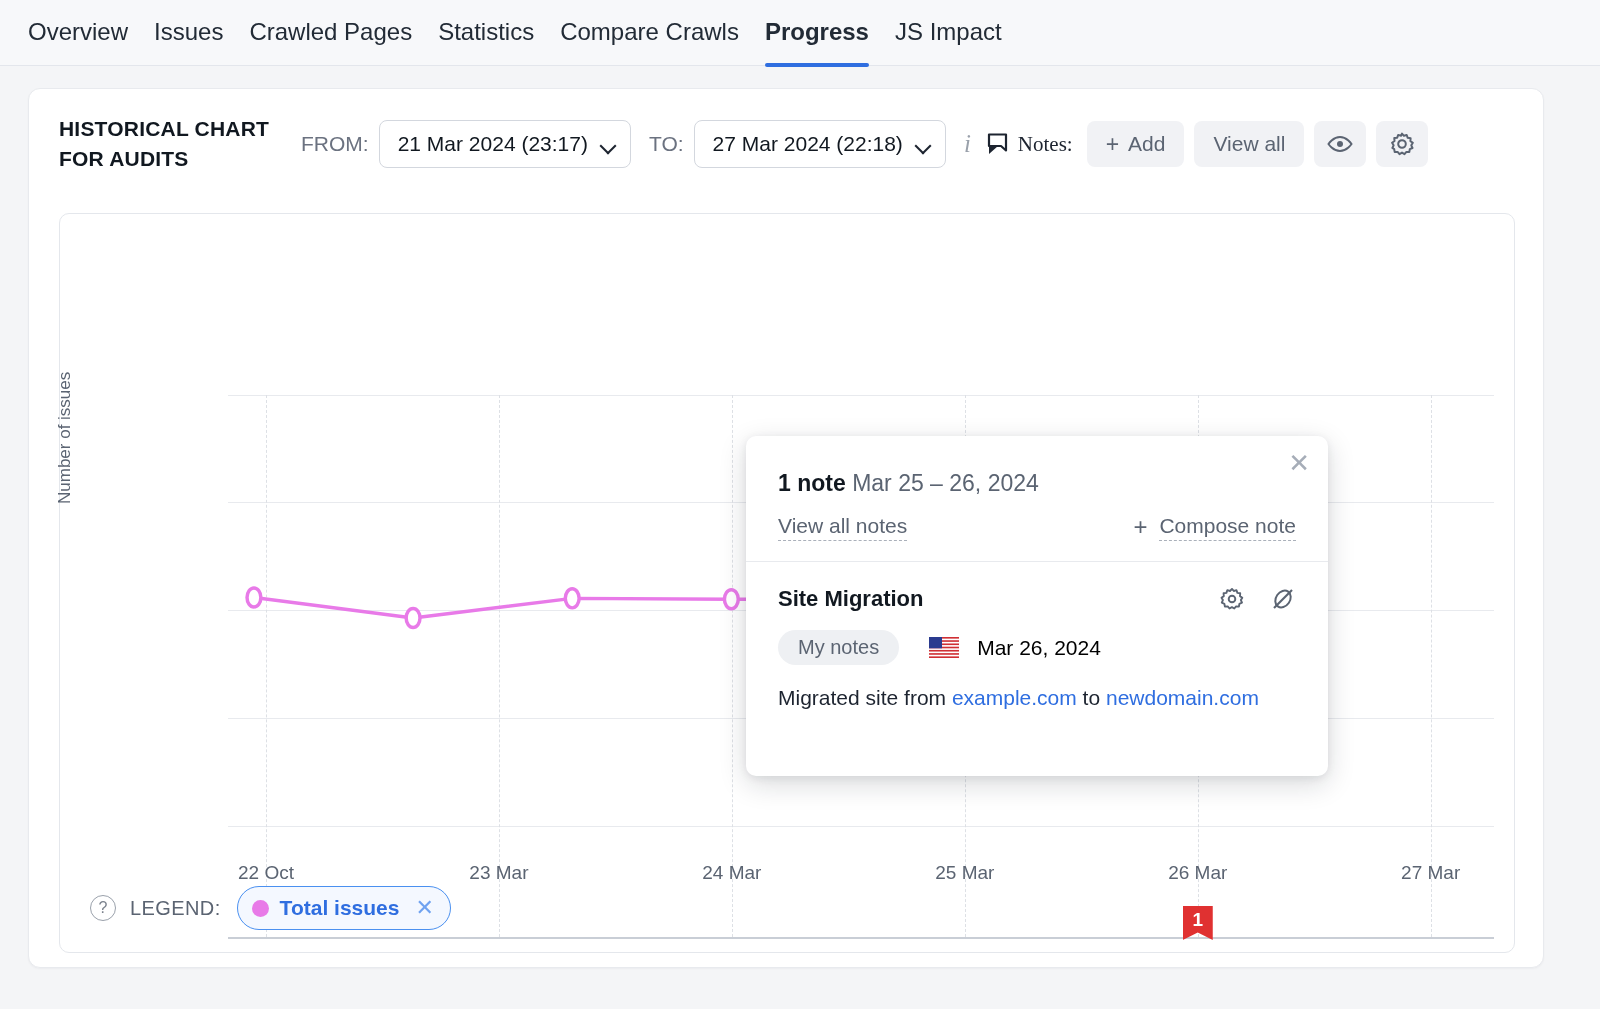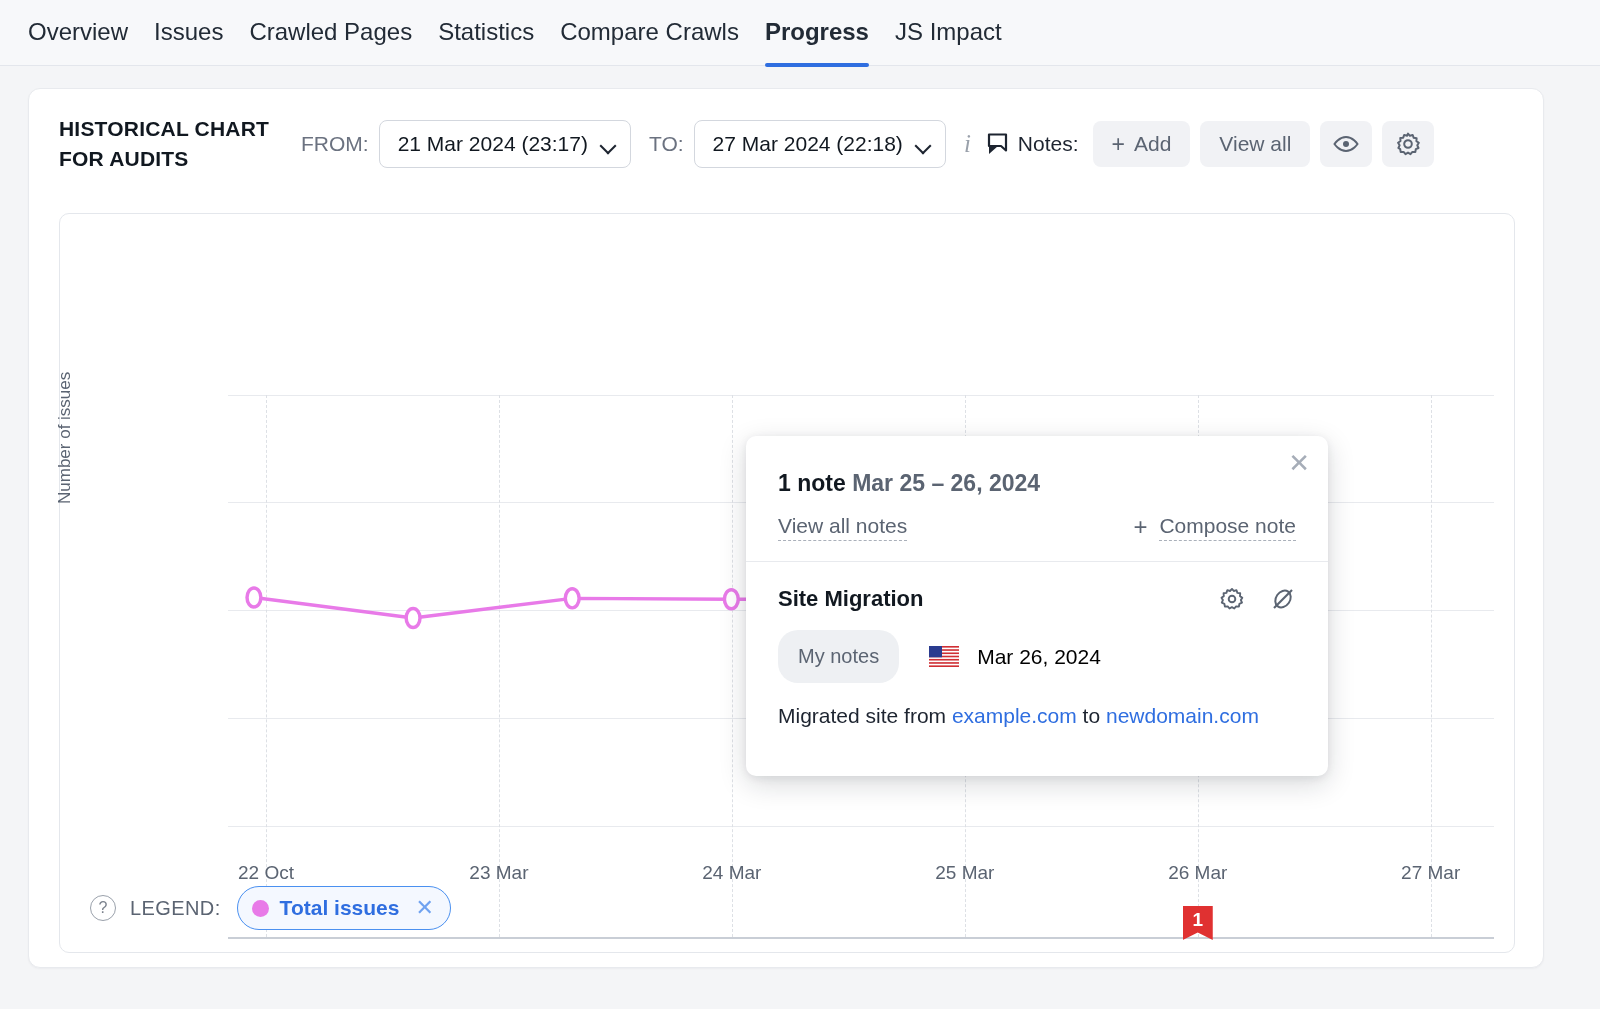--- a/index.html
+++ b/index.html
@@ -85,21 +85,21 @@
   }
   .info-i {
     margin: 0 16px 0 18px;
     font-family: "Liberation Serif", serif;
     font-style: italic; font-size: 25px; color: #9aa1ab;
     cursor: pointer; user-select: none;
   }
   .note-flag {
     width: 21px; height: 23px; flex: none; margin-right: 10px;
   }
-  .notes-text { font-size: 21px; color: #1d2430; margin-right: 14px; white-space: nowrap; }
+  .notes-text { font-size: 21px; color: #1d2430; margin-right: 14px; white-space: nowrap; font-family: Liberation Serif, serif; }
   .gbtn {
     height: 46px; border-radius: 8px; background: #f1f2f5;
     display: flex; align-items: center; justify-content: center;
     padding: 0 18px; font-size: 21px; color: #5b6472;
     cursor: pointer; margin-right: 10px; white-space: nowrap;
     border: 1px solid transparent;
   }
   .gbtn .plus { font-size: 23px; margin-right: 9px; color: #5b6472; }
   .gbtn.icon-only { width: 52px; padding: 0; }
 
@@ -182,40 +182,40 @@
     box-shadow: 0 8px 28px rgba(16,24,40,.16), 0 2px 8px rgba(16,24,40,.08);
     z-index: 20;
   }
   .popup-close {
     position: absolute; right: 18px; top: 14px;
     font-size: 26px; color: #a6adb8; cursor: pointer; line-height: 1;
   }
   .popup-head { padding: 34px 32px 0 32px; }
   .popup-title { font-size: 23px; }
   .popup-title b { font-weight: 700; color: #111820; }
-  .popup-title span { color: #5b6472; font-weight: bold; }
+  .popup-title span { color: #5b6472; }
   .popup-links {
     display: flex; align-items: center; justify-content: space-between;
     margin-top: 16px; padding-bottom: 20px;
   }
   .dlink {
     font-size: 21px; color: #5b6472; cursor: pointer;
     border-bottom: 1.5px dashed #aab0ba; padding-bottom: 2px;
   }
   .compose { display: flex; align-items: center; }
   .compose .plus { font-size: 24px; color: #5b6472; margin-right: 12px; }
   .popup-divider { height: 1px; background: #e8eaee; }
   .popup-body { padding: 24px 32px 0 32px; }
   .note-head { display: flex; align-items: center; justify-content: space-between; gap: 41px; }
   .note-name { font-size: 22px; font-weight: 700; color: #111820; }
   .note-icons { display: flex; align-items: center; gap: 26px; }
   .note-meta { display: flex; align-items: center; margin-top: 18px; }
   .pill {
     background: #eef0f3; color: #5b6472; font-size: 20px;
-    border-radius: 20px; padding: 15px 20px; cursor: pointer;
+    border-radius: 20px; padding: 6px 20px; cursor: pointer;
   }
   .flag { width: 30px; height: 21px; margin: 0 18px 0 30px; flex: none; }
   .note-date { font-size: 21px; color: #000000; }
   .note-text { margin-top: 18px; font-size: 21px; line-height: 1.45; color: #1d2430; }
   .note-text a { color: #2f6ee0; text-decoration: none; cursor: pointer; }
 </style>
 </head>
 <body>
 
 <div class="tabbar">

